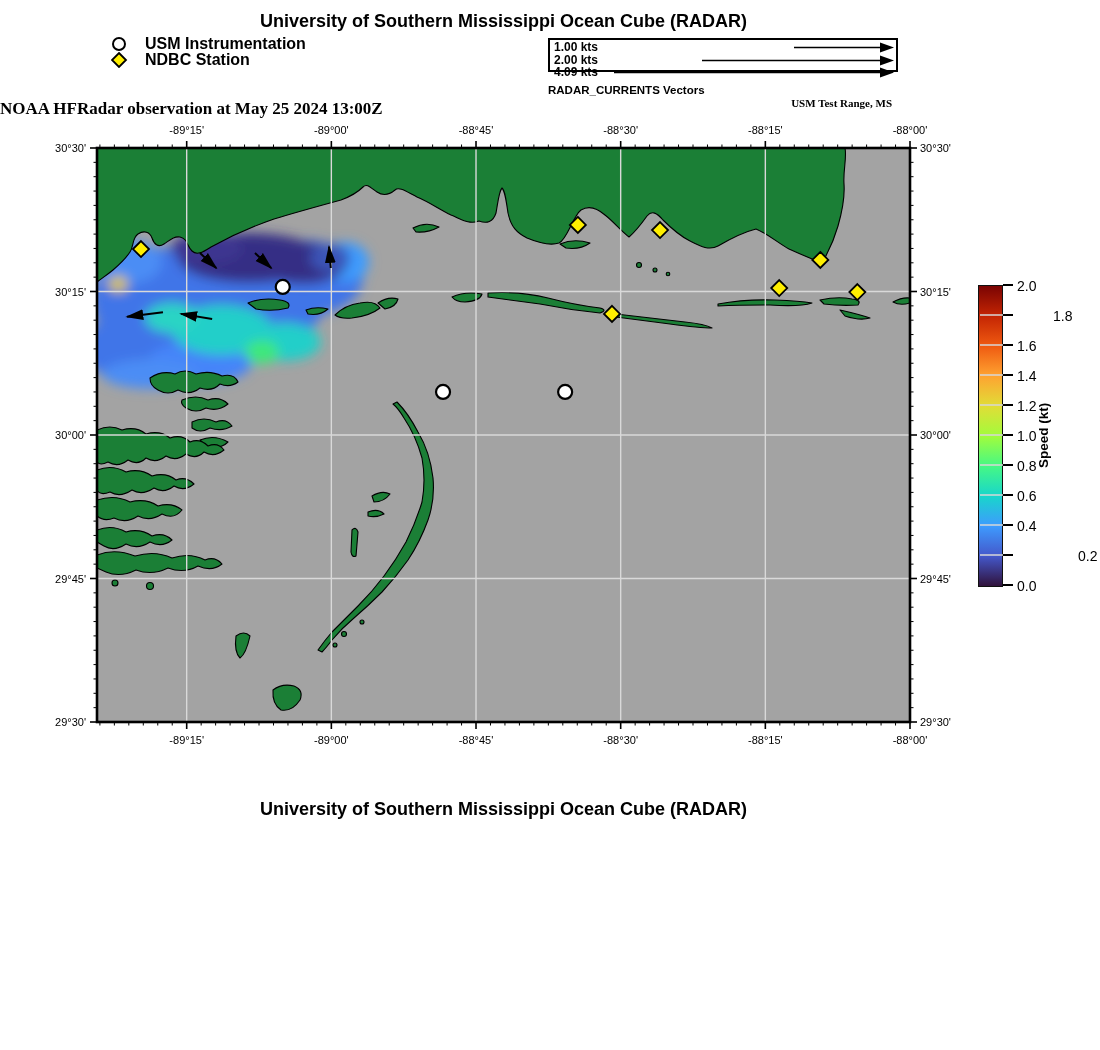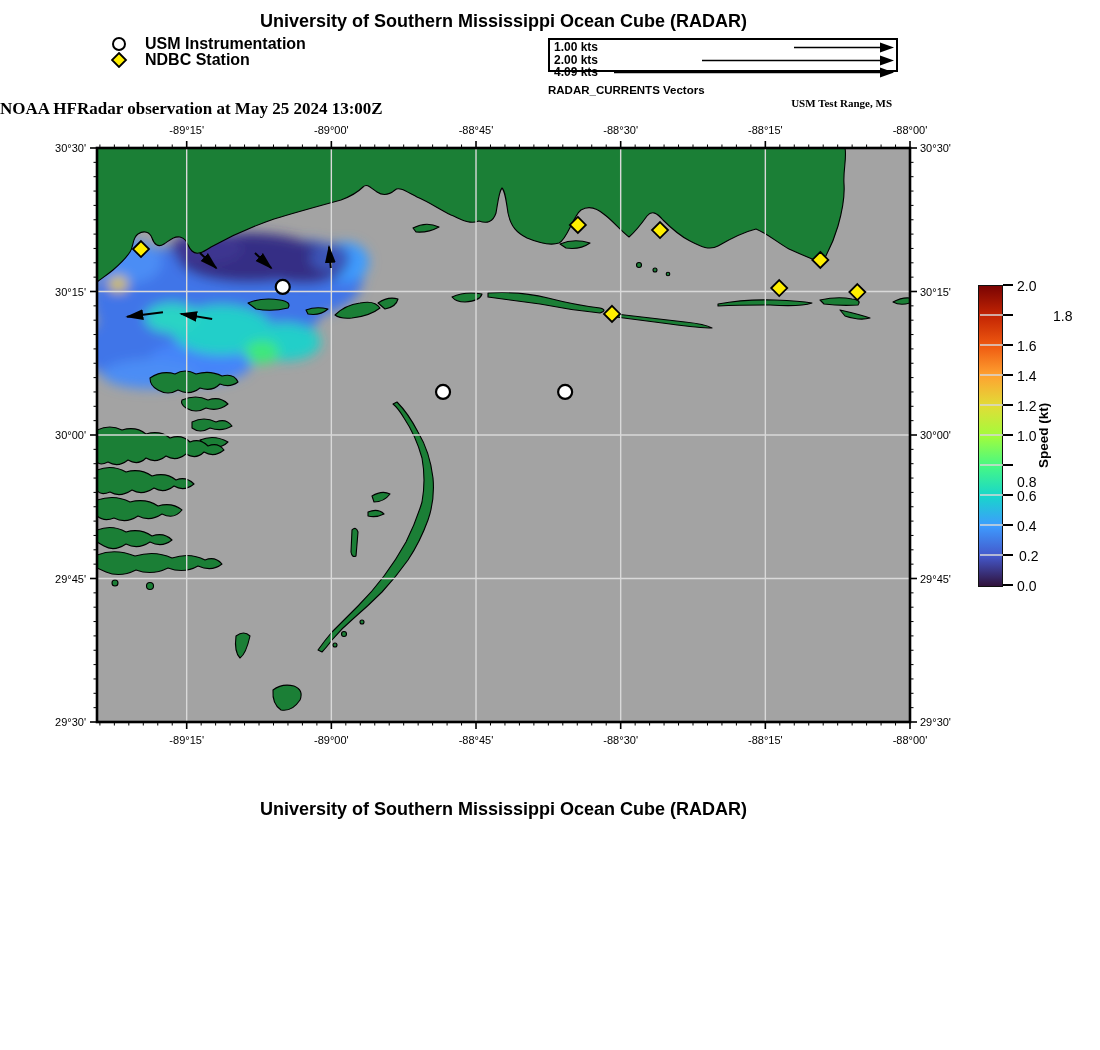--- a/index.html
+++ b/index.html
@@ -393,30 +393,30 @@
       <text x="920" y="726" text-anchor="start">29°30'</text>
     </g>
   </svg>
 
 <div class="abs cbar" id="cbar" style="background: linear-gradient(to top, rgb(48, 18, 59), rgb(68, 88, 203), rgb(62, 155, 254), rgb(24, 214, 203), rgb(70, 248, 132), rgb(162, 252, 60), rgb(225, 221, 55), rgb(254, 163, 49), rgb(239, 90, 17), rgb(196, 37, 3), rgb(122, 4, 3));"></div>
 <div class="abs" id="cbar-ann" style="left:0;top:0">
     <div class="cbar-tick" style="left: 1003px; top: 584.2px; position: absolute;"></div>
     <div class="cbar-lab" style="position: absolute; left: 1017px; top: 578px;">0.0</div>
     <div class="cbar-tick" style="left: 1003px; top: 554.2px; position: absolute;"></div>
     <div class="cbar-grid" style="position: absolute; left: 979.5px; top: 554.3px;"></div>
-    <div class="cbar-lab" style="position: absolute; left: 991px; top: 548px; padding-left: 28px;">0.2</div>
+    <div class="cbar-lab" style="position: absolute; left: 1050px; top: 548px; padding-left: 28px;">0.2</div>
     <div class="cbar-tick" style="left: 1003px; top: 524.2px; position: absolute;"></div>
     <div class="cbar-grid" style="position: absolute; left: 979.5px; top: 524.3px;"></div>
     <div class="cbar-lab" style="position: absolute; left: 1017px; top: 518px;">0.4</div>
     <div class="cbar-tick" style="left: 1003px; top: 494.2px; position: absolute;"></div>
     <div class="cbar-grid" style="position: absolute; left: 979.5px; top: 494.3px;"></div>
     <div class="cbar-lab" style="position: absolute; left: 1017px; top: 488px;">0.6</div>
     <div class="cbar-tick" style="left: 1003px; top: 464.2px; position: absolute;"></div>
     <div class="cbar-grid" style="position: absolute; left: 979.5px; top: 464.3px;"></div>
-    <div class="cbar-lab" style="position: absolute; left: 1017px; top: 458px; margin-top: 16px;">0.8</div>
+    <div class="cbar-lab" style="position: absolute; left: 1017px; top: 458px;">0.8</div>
     <div class="cbar-tick" style="left: 1003px; top: 434.2px; position: absolute;"></div>
     <div class="cbar-grid" style="position: absolute; left: 979.5px; top: 434.3px;"></div>
     <div class="cbar-lab" style="position: absolute; left: 1017px; top: 428px;">1.0</div>
     <div class="cbar-tick" style="left: 1003px; top: 404.2px; position: absolute;"></div>
     <div class="cbar-grid" style="position: absolute; left: 979.5px; top: 404.3px;"></div>
     <div class="cbar-lab" style="position: absolute; left: 1017px; top: 398px;">1.2</div>
     <div class="cbar-tick" style="left: 1003px; top: 374.2px; position: absolute;"></div>
     <div class="cbar-grid" style="position: absolute; left: 979.5px; top: 374.3px;"></div>
     <div class="cbar-lab" style="position: absolute; left: 1017px; top: 368px;">1.4</div>
     <div class="cbar-tick" style="left: 1003px; top: 344.2px; position: absolute;"></div>

